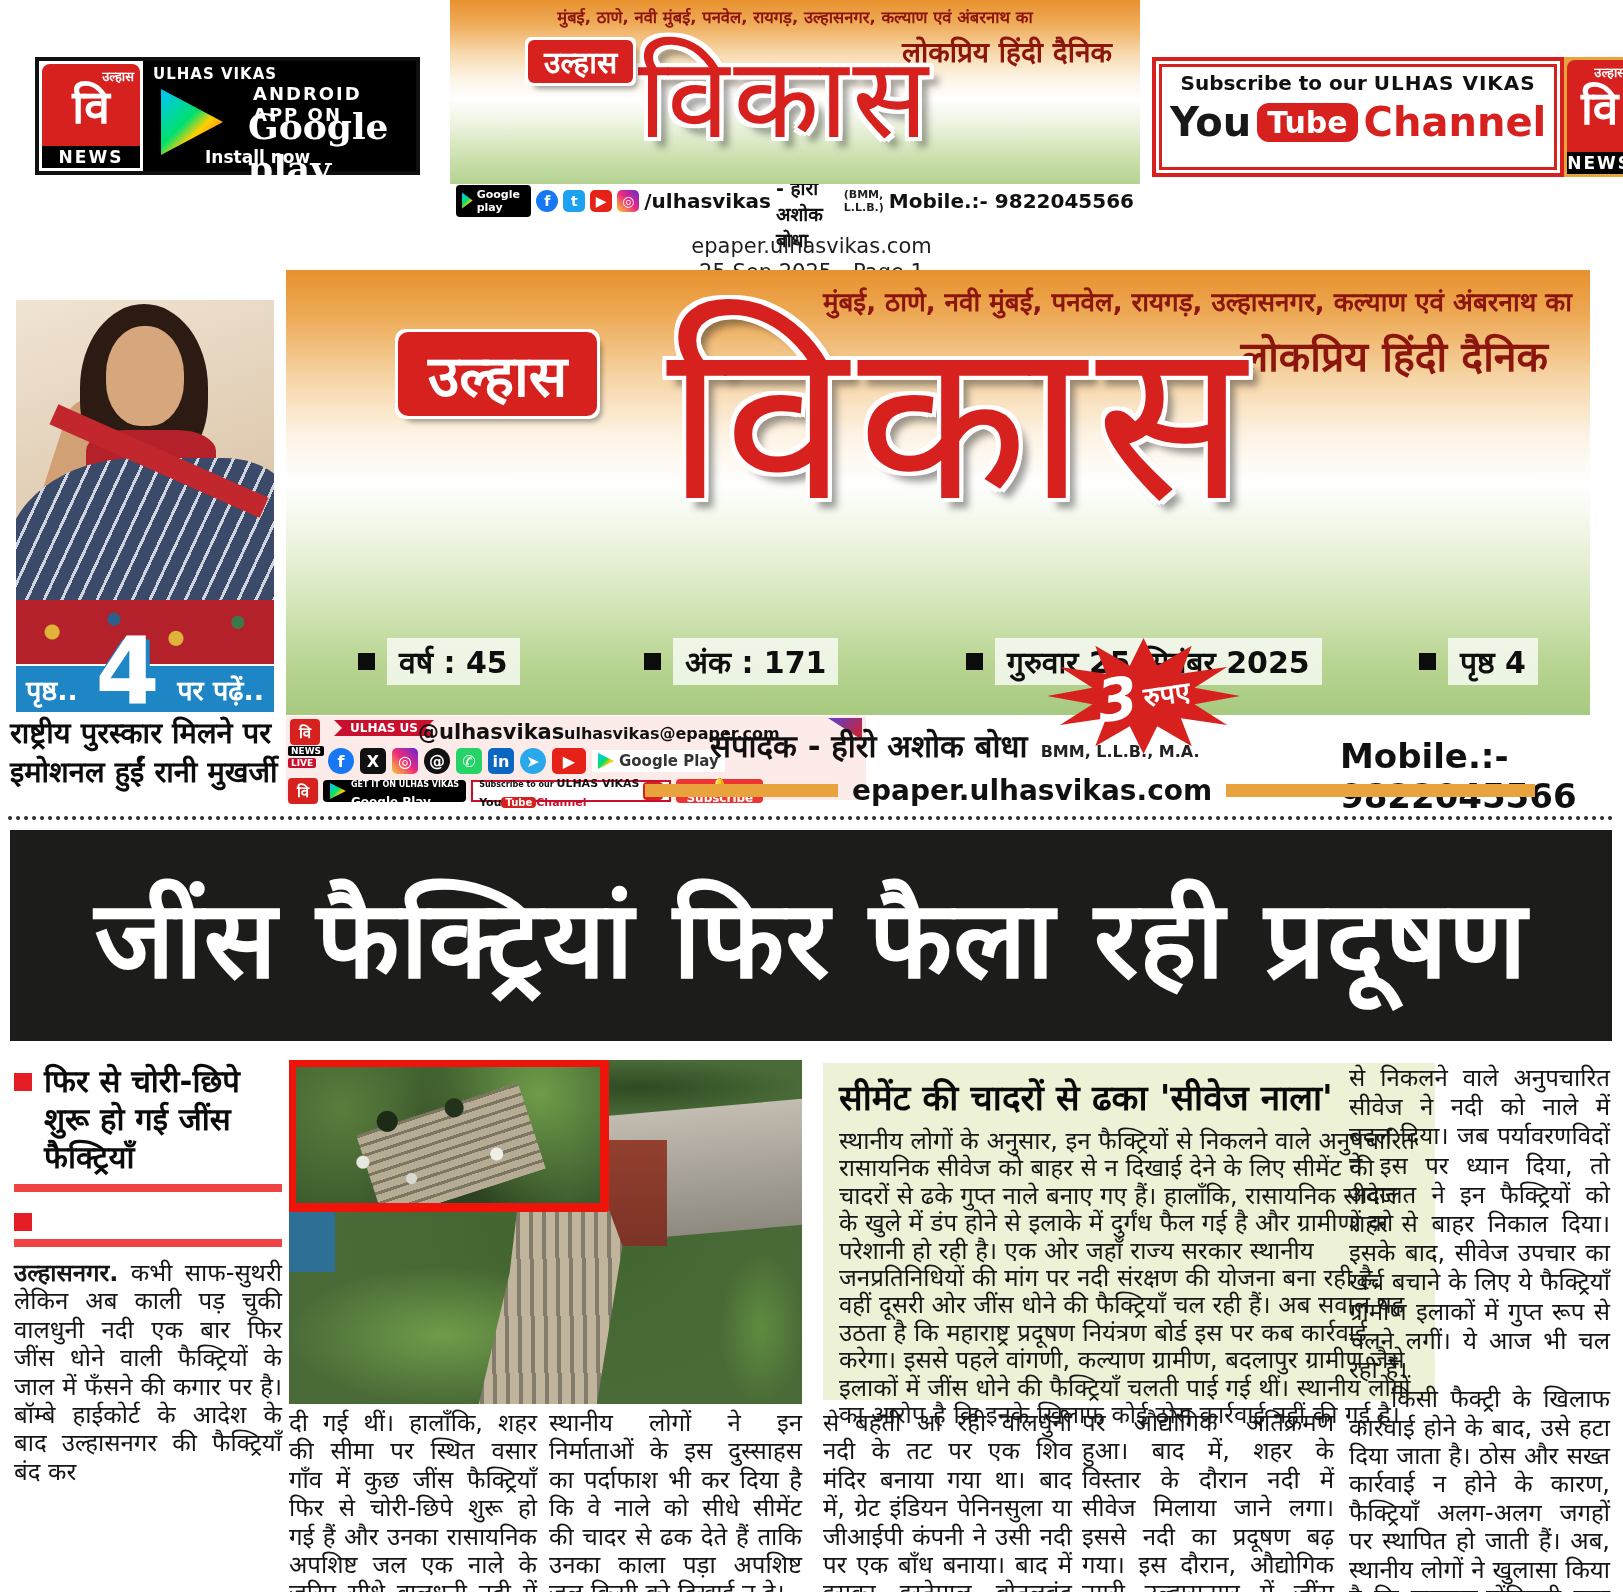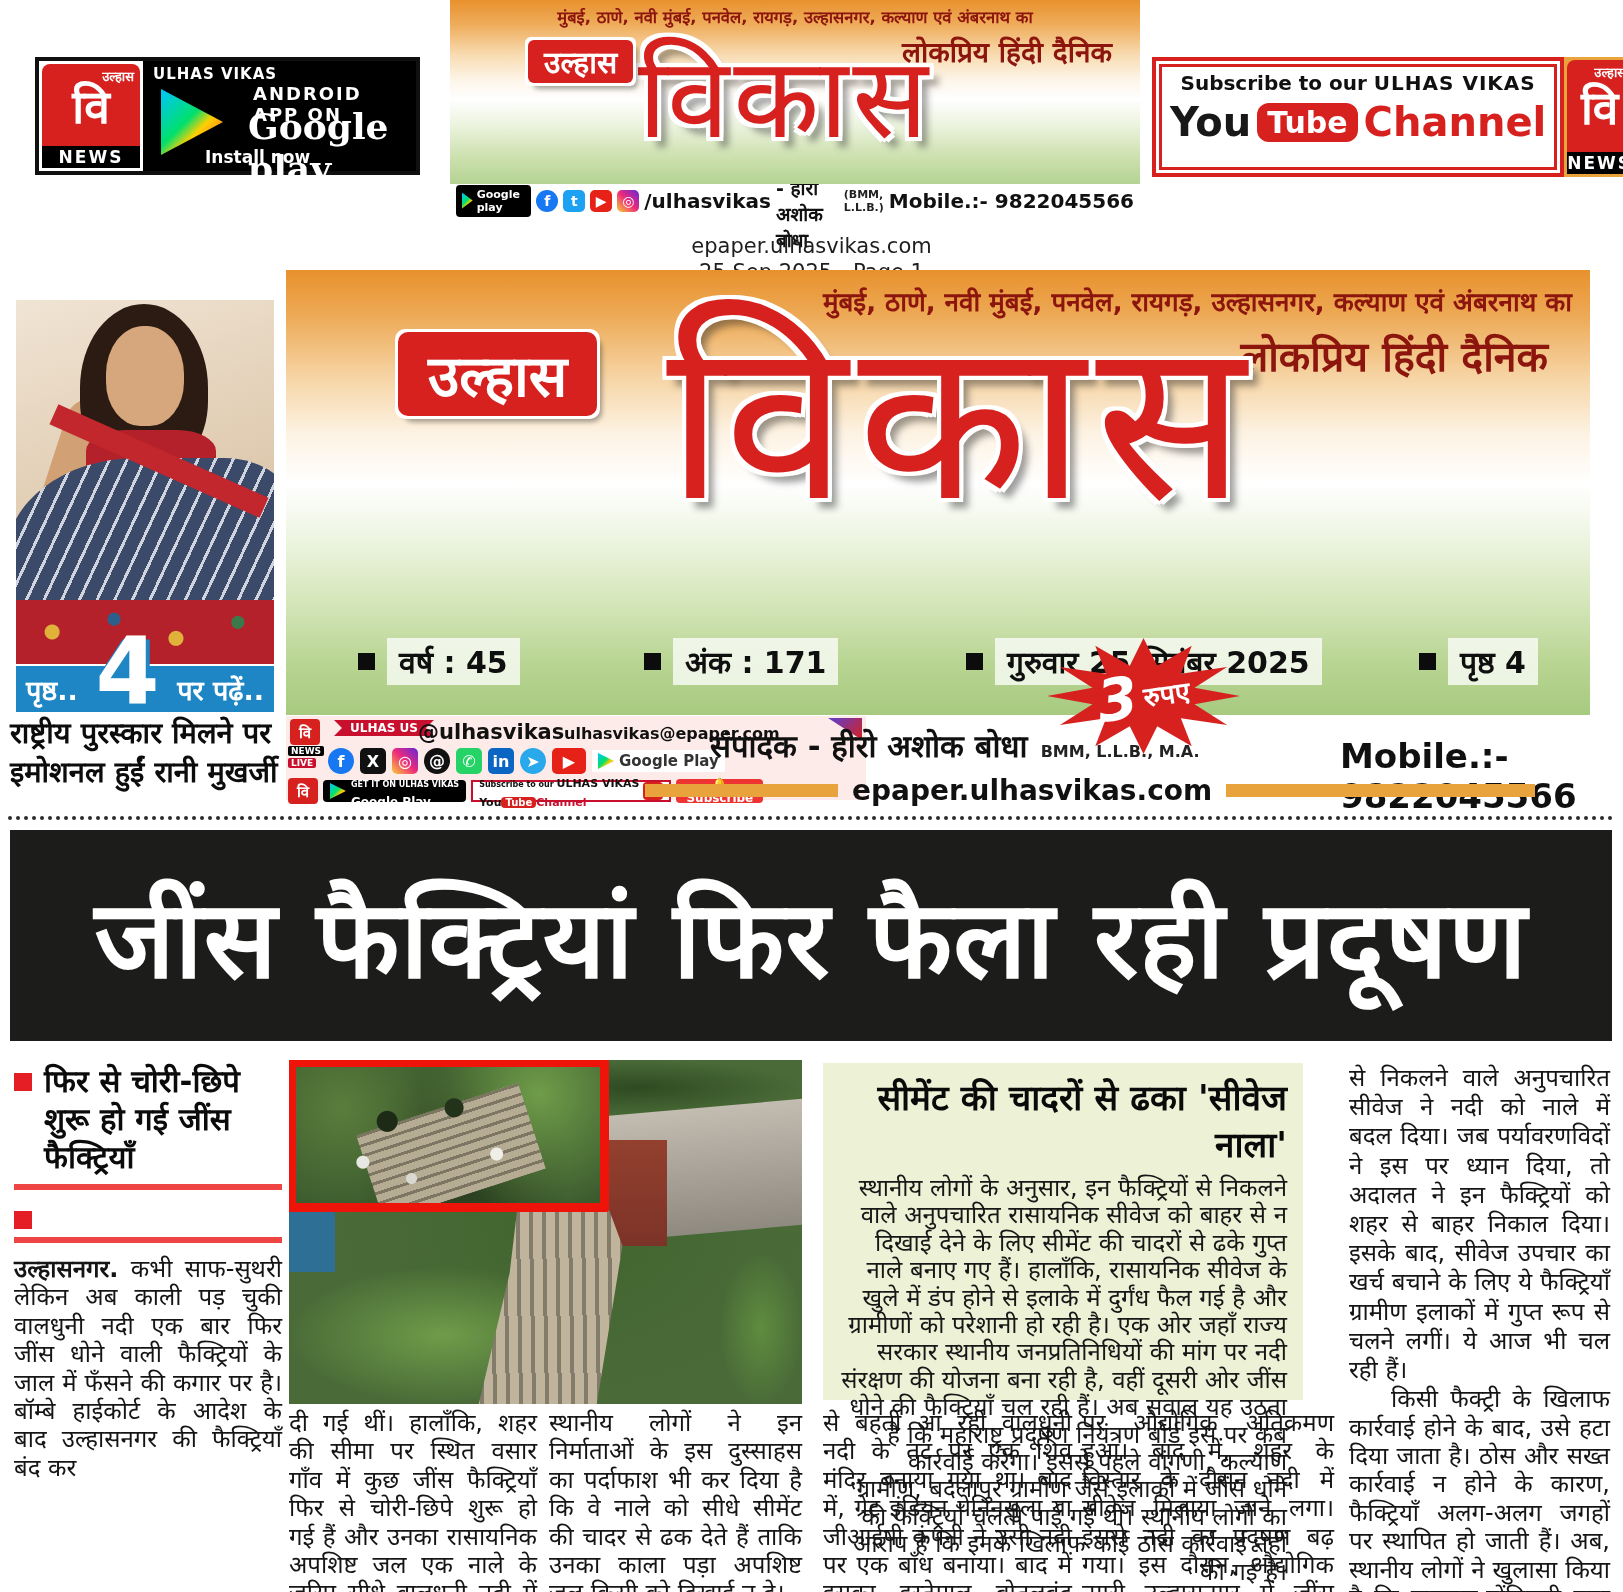--- a/index.html
+++ b/index.html
@@ -134,21 +134,21 @@
 
   .dotted-sep{position:absolute;left:8px;top:816px;width:1606px;border-top:4px dotted #2c2c2c;}
 
   
   .headline-banner{position:absolute;left:10px;top:830px;width:1602px;height:211px;background:#1c1c1a;
      display:flex;align-items:center;justify-content:center;}
   .headline-banner span{color:#fff;font-size:108px;font-weight:900;letter-spacing:1px;white-space:nowrap;}
 
   
   .col1{position:absolute;left:14px;top:1062px;width:268px;}
-  .bullet-item{display:flex;gap:12px;align-items:flex-start;border-bottom:6px solid #ef4444;padding-bottom:8px;margin-bottom:10px;}
+  .bullet-item{display:flex;gap:12px;align-items:flex-start;border-bottom:8px solid #ef4444;padding-bottom:8px;margin-bottom:10px;}
   .bsq{width:18px;height:18px;background:#e51d25;margin-top:11px;flex:none;}
   .btext{font-size:31px;line-height:38px;font-weight:900;color:#0b0b0b;}
   .bodytext{font-size:24px;line-height:28.4px;text-align:justify;color:#151515;}
   .col1-para{margin-top:12px;}
   .lead{font-weight:900;}
   .photo-block{position:absolute;left:289px;top:1060px;width:513px;height:344px;overflow:hidden;
      background:radial-gradient(closest-side at 18% 20%,#7da653,transparent),
                 radial-gradient(closest-side at 68% 8%,#2e4a22,transparent),
                 radial-gradient(closest-side at 92% 78%,#5f8c3f,transparent),
                 radial-gradient(closest-side at 30% 80%,#6f9c49,transparent),
@@ -167,21 +167,21 @@
   .pbi-sheets{position:absolute;left:70px;top:40px;width:170px;height:90px;transform:rotate(-18deg);
      background:repeating-linear-gradient(0deg,#b6ab93 0 7px,#7d7663 7px 10px);}
   .pbi-trash{position:absolute;left:0;top:0;width:100%;height:100%;
      background:radial-gradient(circle at 22% 70%,#e8e8e2 0 6px,transparent 7px),
                 radial-gradient(circle at 38% 82%,#d9d9d2 0 5px,transparent 6px),
                 radial-gradient(circle at 66% 64%,#efefe8 0 6px,transparent 7px),
                 radial-gradient(circle at 30% 40%,#1d2b16 0 10px,transparent 11px),
                 radial-gradient(circle at 52% 30%,#23321a 0 9px,transparent 10px);}
   .col2{position:absolute;left:289px;top:1409px;width:248px;}
   .col3{position:absolute;left:549px;top:1409px;width:253px;}
-  .box-article{position:absolute;left:823px;top:1063px;width:480px;height:337px;background:#edf2d6;padding:10px 16px 0 16px;text-align:right;}
+  .box-article{position:absolute;left:823px;top:1063px;width:612px;height:337px;background:#edf2d6;padding:10px 16px 0 16px;}
   .box-title{font-size:35px;font-weight:900;color:#0a0a0a;margin:0 0 8px 0;}
   .box-body{font-size:24px;line-height:27.4px;color:#171717;}
   .col4{position:absolute;left:823px;top:1409px;width:249px;}
   .col5{position:absolute;left:1082px;top:1409px;width:252px;}
   .col6{position:absolute;left:1349px;top:1064px;width:261px;}
   .col6 .p1{line-height:29.2px;}
   .indent{text-indent:42px;}
 </style>
 </head>
 <body>

